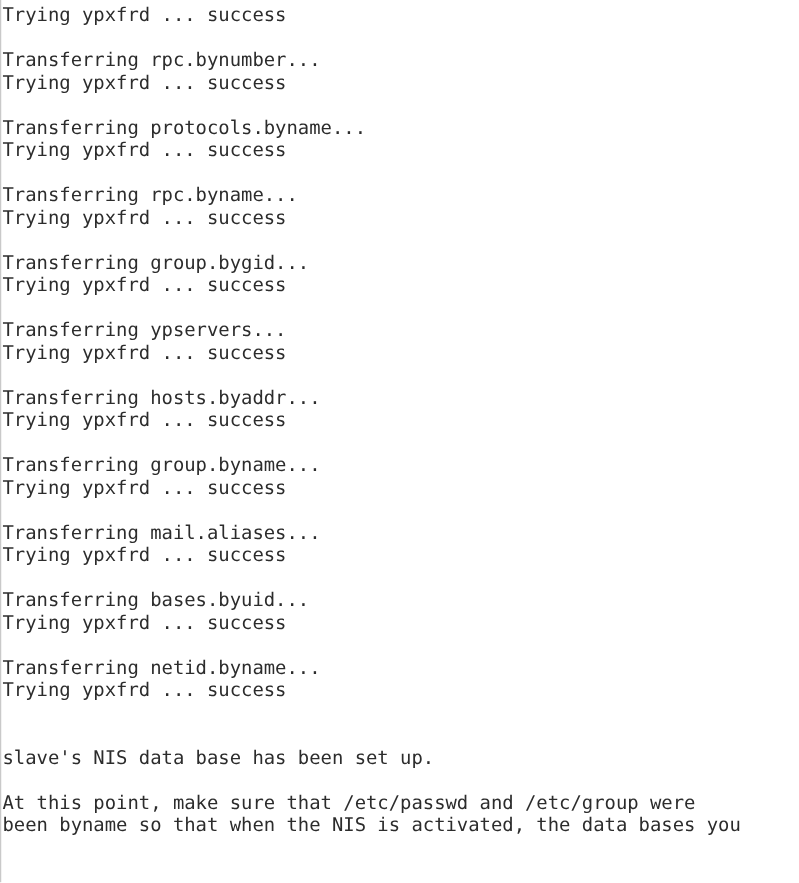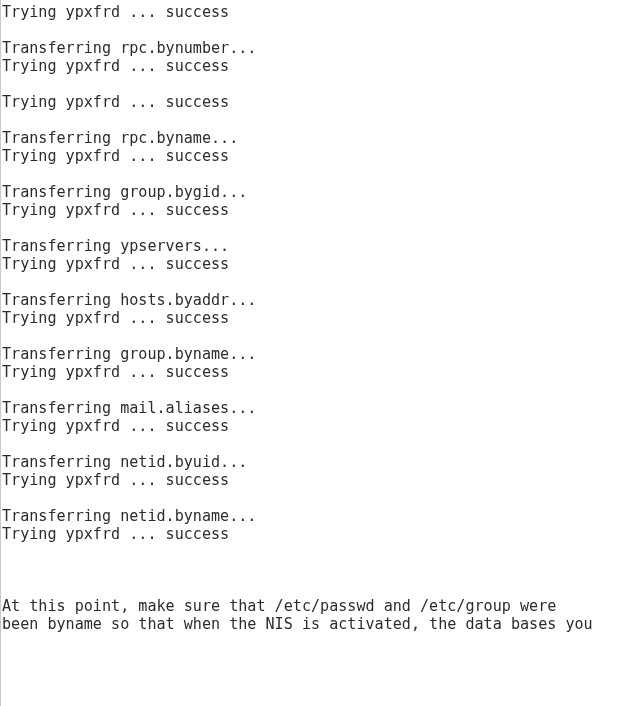--- a/index.html
+++ b/index.html
@@ -39,43 +39,45 @@
 </style>
 </head>
 <body>
 
 <div id="terminal-output">
     <div class="console-line">Trying ypxfrd ... success</div>
     <div class="console-line blank"></div>
     <div class="console-line">Transferring rpc.bynumber...</div>
     <div class="console-line">Trying ypxfrd ... success</div>
     <div class="console-line blank"></div>
+    <div class="console-line">Transferring protocols.byname...</div>
     <div class="console-line">Trying ypxfrd ... success</div>
     <div class="console-line blank"></div>
     <div class="console-line">Transferring rpc.byname...</div>
     <div class="console-line">Trying ypxfrd ... success</div>
     <div class="console-line blank"></div>
     <div class="console-line">Transferring group.bygid...</div>
     <div class="console-line">Trying ypxfrd ... success</div>
     <div class="console-line blank"></div>
     <div class="console-line">Transferring ypservers...</div>
     <div class="console-line">Trying ypxfrd ... success</div>
     <div class="console-line blank"></div>
     <div class="console-line">Transferring hosts.byaddr...</div>
     <div class="console-line">Trying ypxfrd ... success</div>
     <div class="console-line blank"></div>
     <div class="console-line">Transferring group.byname...</div>
     <div class="console-line">Trying ypxfrd ... success</div>
     <div class="console-line blank"></div>
     <div class="console-line">Transferring mail.aliases...</div>
     <div class="console-line">Trying ypxfrd ... success</div>
     <div class="console-line blank"></div>
-    <div class="console-line">Transferring netid.byuid...</div>
+    <div class="console-line">Transferring bases.byuid...</div>
     <div class="console-line">Trying ypxfrd ... success</div>
     <div class="console-line blank"></div>
     <div class="console-line">Transferring netid.byname...</div>
     <div class="console-line">Trying ypxfrd ... success</div>
     <div class="console-line blank"></div>
     <div class="console-line blank"></div>
+    <div class="console-line">slave's NIS data base has been set up.</div>
     <div class="console-line blank"></div>
     <div class="console-line">At this point, make sure that /etc/passwd and /etc/group were</div>
     <div class="console-line">been byname so that when the NIS is activated, the data bases you</div>
   </div>
 
 </body></html>

